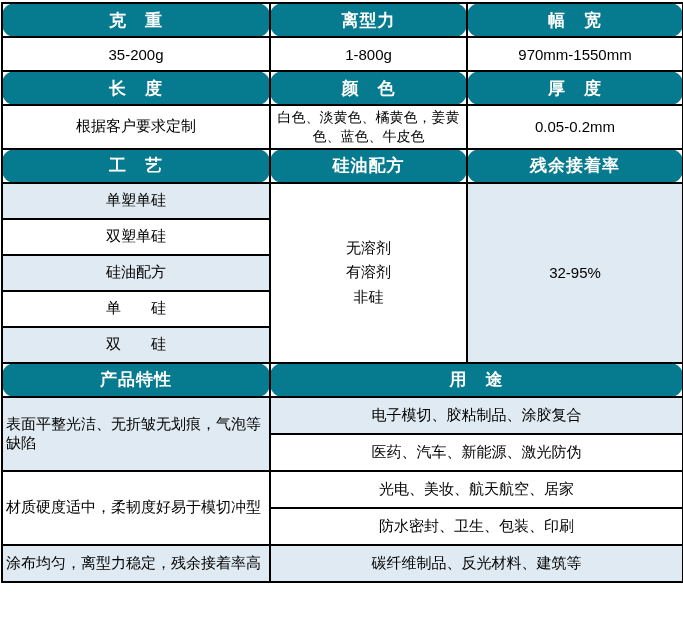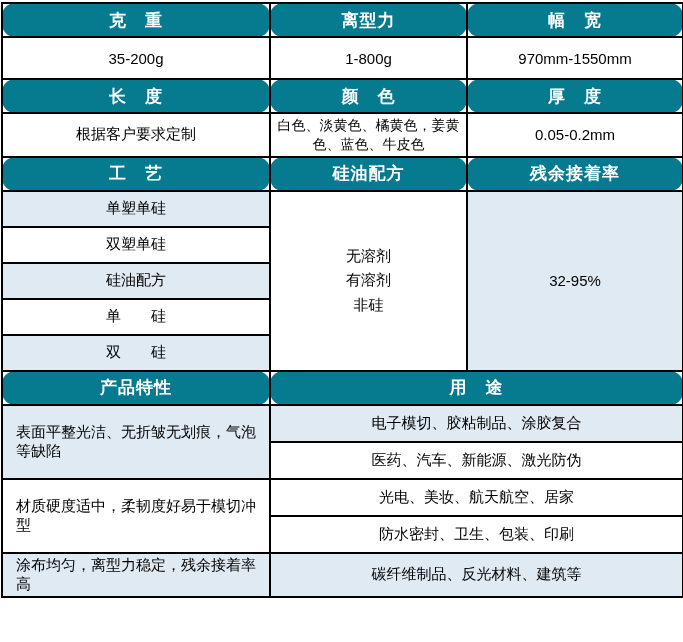--- a/index.html
+++ b/index.html
@@ -38,29 +38,29 @@
   th.hdr {
     background: #067a8e;
     color: #ffffff;
     font-family: "DejaVu Serif", "Liberation Serif", serif;
     font-weight: bold;
     font-size: 17px;
     letter-spacing: 1px;
     height: 34px;
     border-radius: 13px;
   }
-  tr.r-data td { height: 42px; background: #ffffff; }
+  tr.r-data td { height: 34px; background: #ffffff; }
   tr.r-color td { height: 38px; }
   td.alt { background: #dfeaf2; }
   td.white { background: #ffffff; }
   tr.r-proc td { height: 36px; }
   tr.r-use td { height: 37px; }
   td.feature {
     text-align: left;
-    padding-left: 13px;
+    padding-left: 3px;
     padding-right: 2px;
     font-size: 15px;
   }
   td.formula { line-height: 1.65; }
   td.colors-cell { font-size: 14px; line-height: 1.35; padding: 2px 6px; }
 </style>
 </head>
 <body>
 
 <div class="page">

